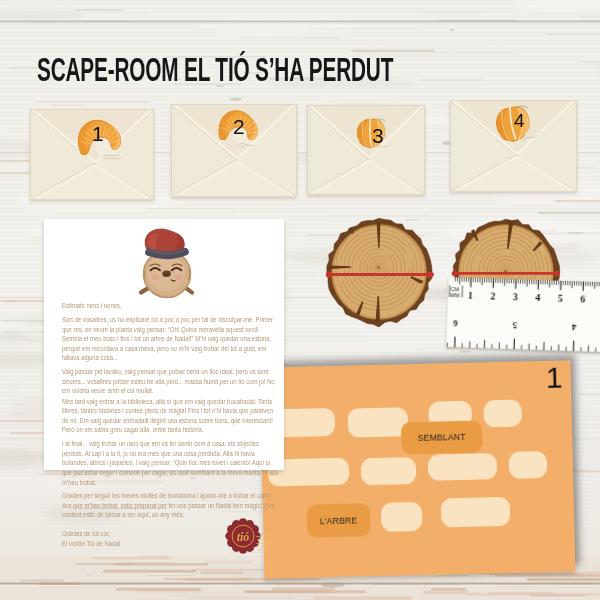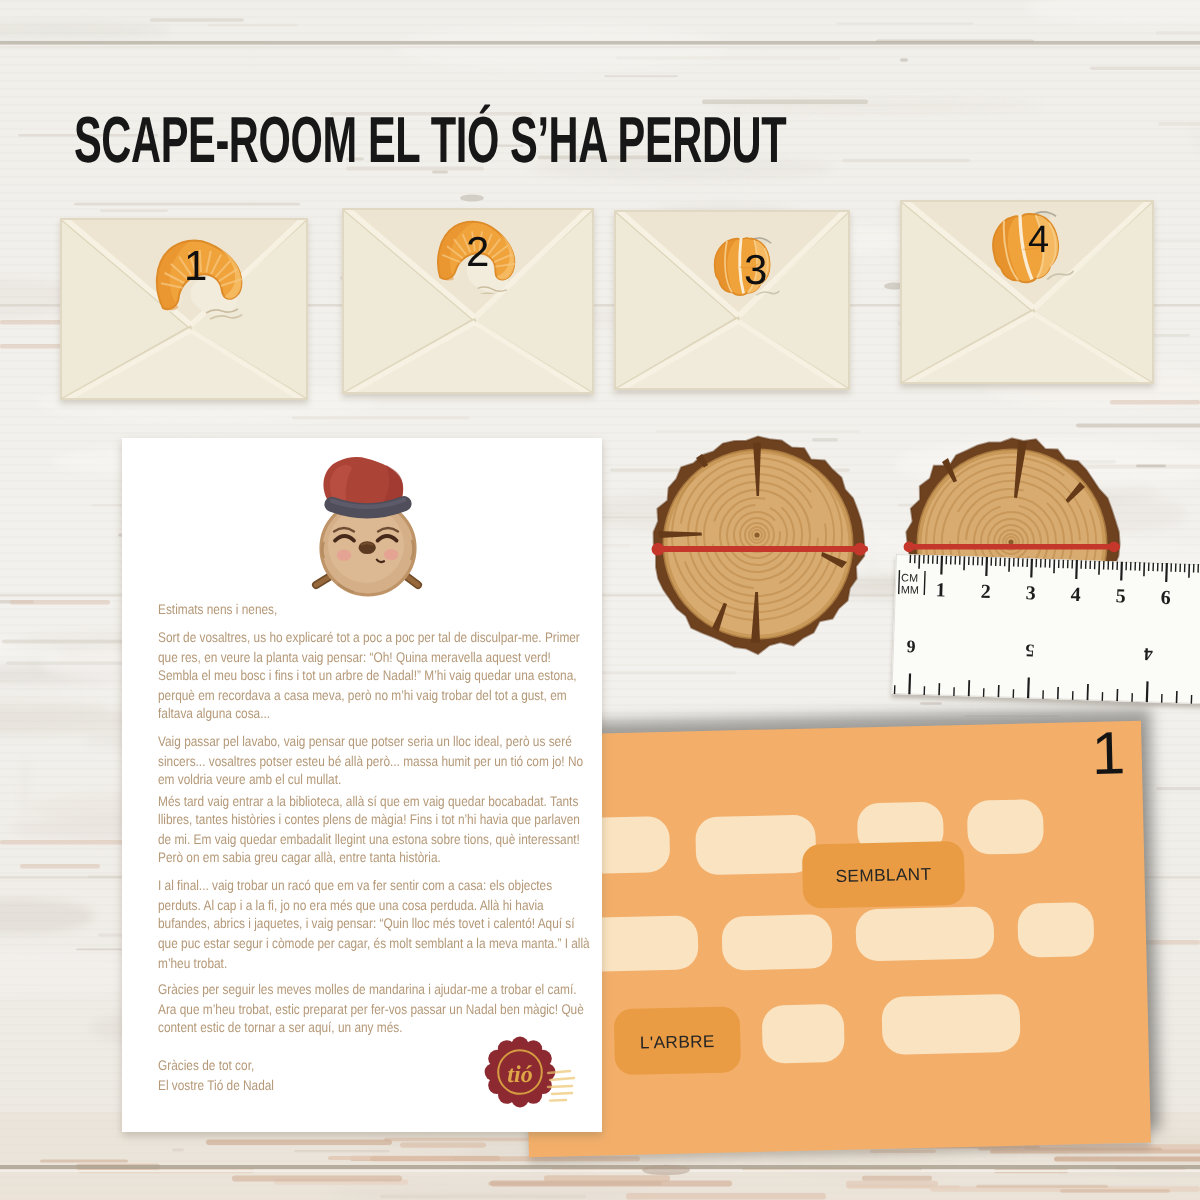--- a/index.html
+++ b/index.html
@@ -12,21 +12,21 @@
 .env svg{position:absolute;left:0;top:0;}
 .num{position:absolute;color:#101010;font-weight:400;}
 #title{left:37px;top:52px;font-weight:700;font-size:32.5px;color:#171717;
  transform:scaleX(.64);transform-origin:left top;white-space:nowrap;letter-spacing:-.3px;}
 #card{left:262px;top:364px;width:311px;height:211px;background:#F3AF6A;
  transform:rotate(-1.35deg);box-shadow:5px -6px 7px rgba(105,103,100,.6),0 3px 4px rgba(120,110,95,.35);}
 #card .cell{position:absolute;background:#FAE3C1;border-radius:11px;}
 #card .lab{position:absolute;background:#E99C43;border-radius:9px;color:#252525;
  font-size:8.6px;letter-spacing:.2px;display:flex;align-items:center;justify-content:center;}
 #card .cnum{position:absolute;left:286px;top:0px;font-size:30px;font-weight:400;color:#141414;}
-#letter{left:61px;top:219px;width:240px;height:347px;background:#FFFFFF;
+#letter{left:44px;top:219px;width:240px;height:251px;background:#FFFFFF;
  box-shadow:0 2px 4px rgba(125,115,95,.35);}
 #ltext{position:absolute;left:18px;top:82.3px;width:256px;color:#B49877;
  font-size:7px;line-height:9.55px;transform:scaleX(.847);transform-origin:left top;}
 #ltext p{margin:0 0 4.2px 0;}
 #letter svg{position:absolute;}
 #ruler{left:448px;top:276.5px;width:165px;height:70px;background:#FBFBF8;
  transform:rotate(1.9deg);transform-origin:left top;box-shadow:0 2px 2px rgba(120,112,100,.4);}
 </style></head>
 <body>
 <div id="stage">

